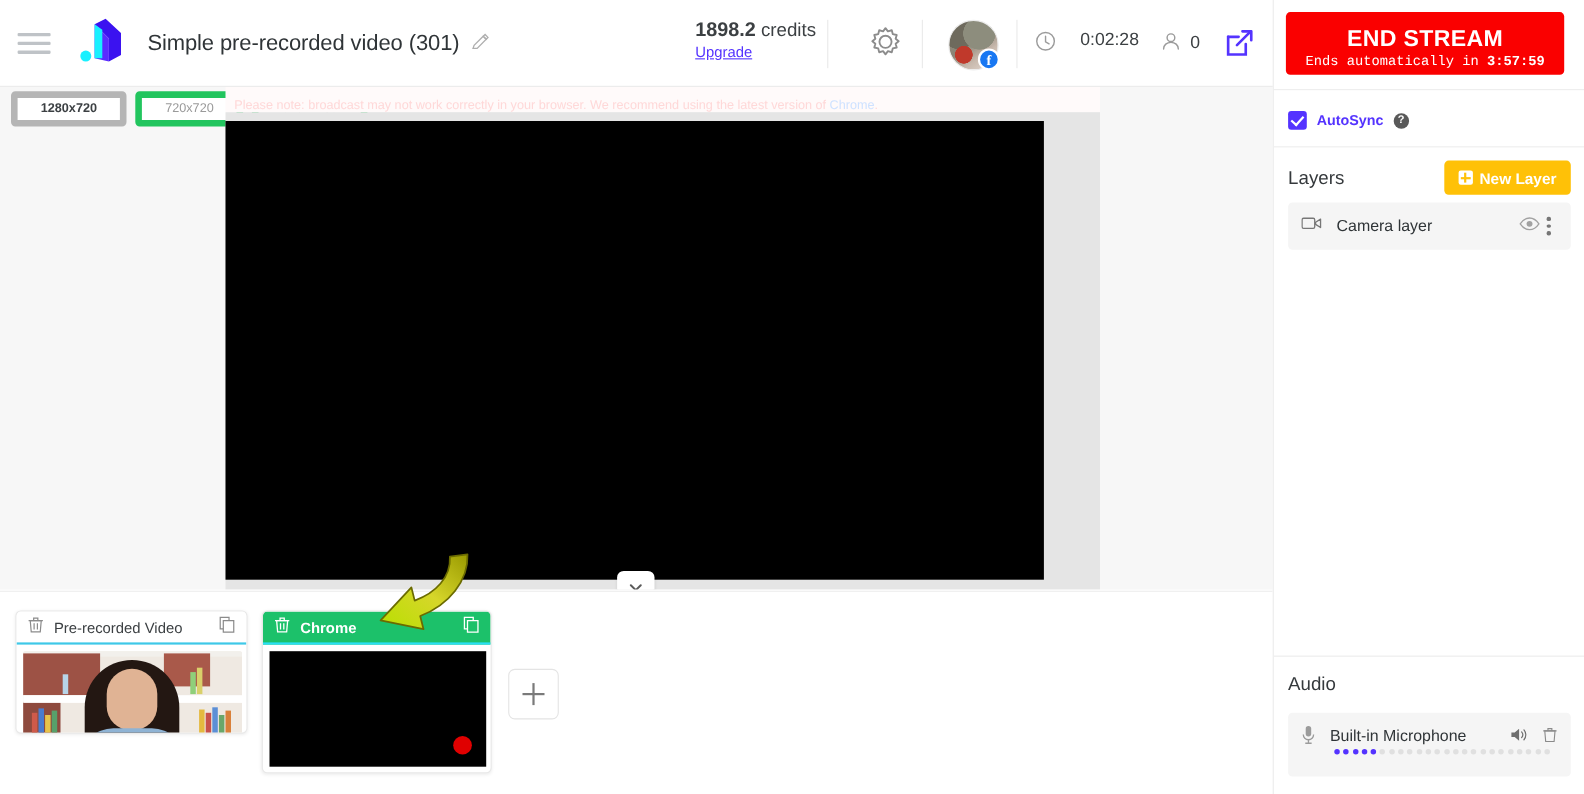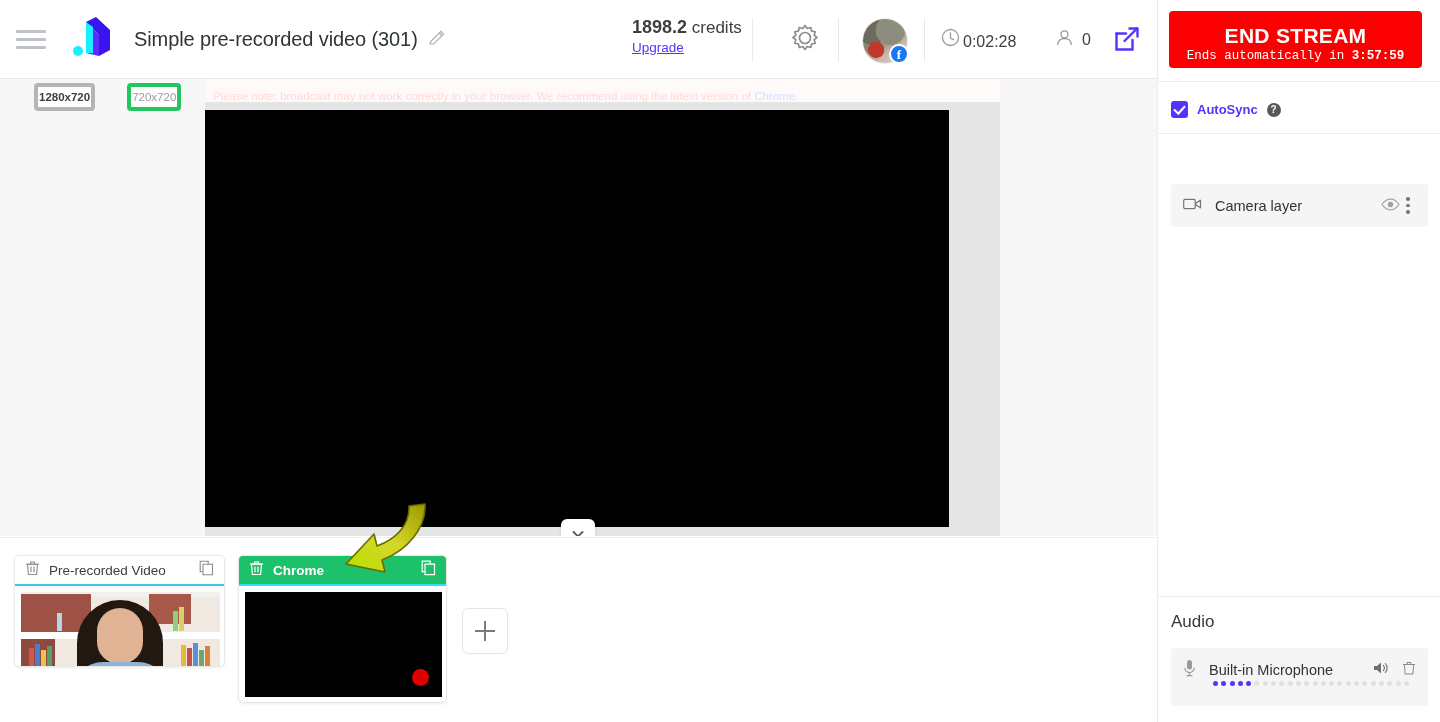--- a/index.html
+++ b/index.html
@@ -51,21 +51,21 @@
       linear-gradient(145deg,#a09a8a 0%, #8a8375 45%, #c8b9ad 70%, #e6dcd4 100%);
     overflow: hidden; border: 1px solid #ececec;
   }
   .fb-badge {
     position: absolute; right: -1px; bottom: 0px; width: 20px; height: 20px;
     border-radius: 50%; background: #1877f2; border: 2px solid #fff;
     color: #fff; font-size: 13px; font-weight: bold; font-family: "Liberation Serif", serif;
     line-height: 17px; text-align: center;
   }
 
-  .timer-box { position: absolute; left: 941px; top: 28px; display: flex; align-items: flex-end; gap: 3px; }
+  .timer-box { position: absolute; left: 941px; top: 28px; display: flex; align-items: flex-start; gap: 22px; }
   .timer-text { font-size: 16px; color: #3c4043; font-weight: 500; }
 
   .viewers-box { position: absolute; left: 1055px; top: 28px; display: flex; align-items: center; gap: 8px; }
   .viewers-count { font-size: 16px; color: #3c4043; }
 
   .popout-btn { position: absolute; left: 1114px; top: 26px; width: 26px; height: 26px; cursor: pointer; }
 
   
   .right-panel {
     position: absolute; right: 0; top: 0; width: 283px; height: 722px;
@@ -134,24 +134,23 @@
   .meter i { width: 5px; height: 5px; border-radius: 50%; background: #e0e0e0; display: block; }
   .meter i.on { background: #5433ff; }
 
   
   .main-area {
     position: absolute; left: 0; top: 79px; width: 1157px; height: 457px;
     background: #f7f7f7; overflow: hidden;
   }
   .res-btns { position: absolute; left: 10px; top: 4px; display: flex; gap: 8px; }
   .res-btn {
-    border: 4px solid #22c55e; border-radius: 4px; background: #fff;
-    font-size: 11.5px; color: #9a9a9a; padding: 4px 1px; cursor: pointer;
+    border: 6px solid #22c55e; border-radius: 4px; background: #fff;
+    font-size: 11.5px; color: #9a9a9a; padding: 4px 21px; cursor: pointer;
     font-family: "Liberation Sans", sans-serif;
-    margin-left: 24px;
   }
   .res-btn.active { color: #3c4043; font-weight: bold; border-color: #b5b5b5; }
 
   .notice-bar {
     position: absolute; left: 205px; top: 0px; width: 795px; height: 23px;
     background: #fffafa; display: flex; align-items: flex-end; padding-left: 8px;
   }
   .notice-text { font-size: 11.5px; color: #ffd8d8; line-height: 11px; white-space: nowrap; }
   .notice-text a { color: #cfe2ff; text-decoration: none; }
 
@@ -446,20 +445,27 @@
     <div class="panel-divider" style="top:81px"></div>
 
     <div class="autosync-row">
       <div class="cbox"></div>
       <span class="autosync-label">AutoSync</span>
       <span class="help-dot">?</span>
     </div>
 
     <div class="panel-divider" style="top:133px"></div>
 
+    <div class="layers-header">
+      <span class="layers-title">Layers</span>
+      <button class="new-layer-btn">
+        <span class="plus-sq"></span>
+        <span>New Layer</span>
+      </button>
+    </div>
 
     <div class="layer-item">
       <span>
         <svg width="19" height="14" viewBox="0 0 19 14">
           <rect x="0.7" y="2.4" width="11.5" height="9.2" rx="1.4" fill="none" stroke="#777" stroke-width="1.2"></rect>
           <path d="M13 6 L17.5 3.2 L17.5 10.8 L13 8 Z" fill="none" stroke="#777" stroke-width="1.2" stroke-linejoin="round"></path>
         </svg>
       </span>
       <span class="layer-name">Camera layer</span>
       <span class="eye-ic">

